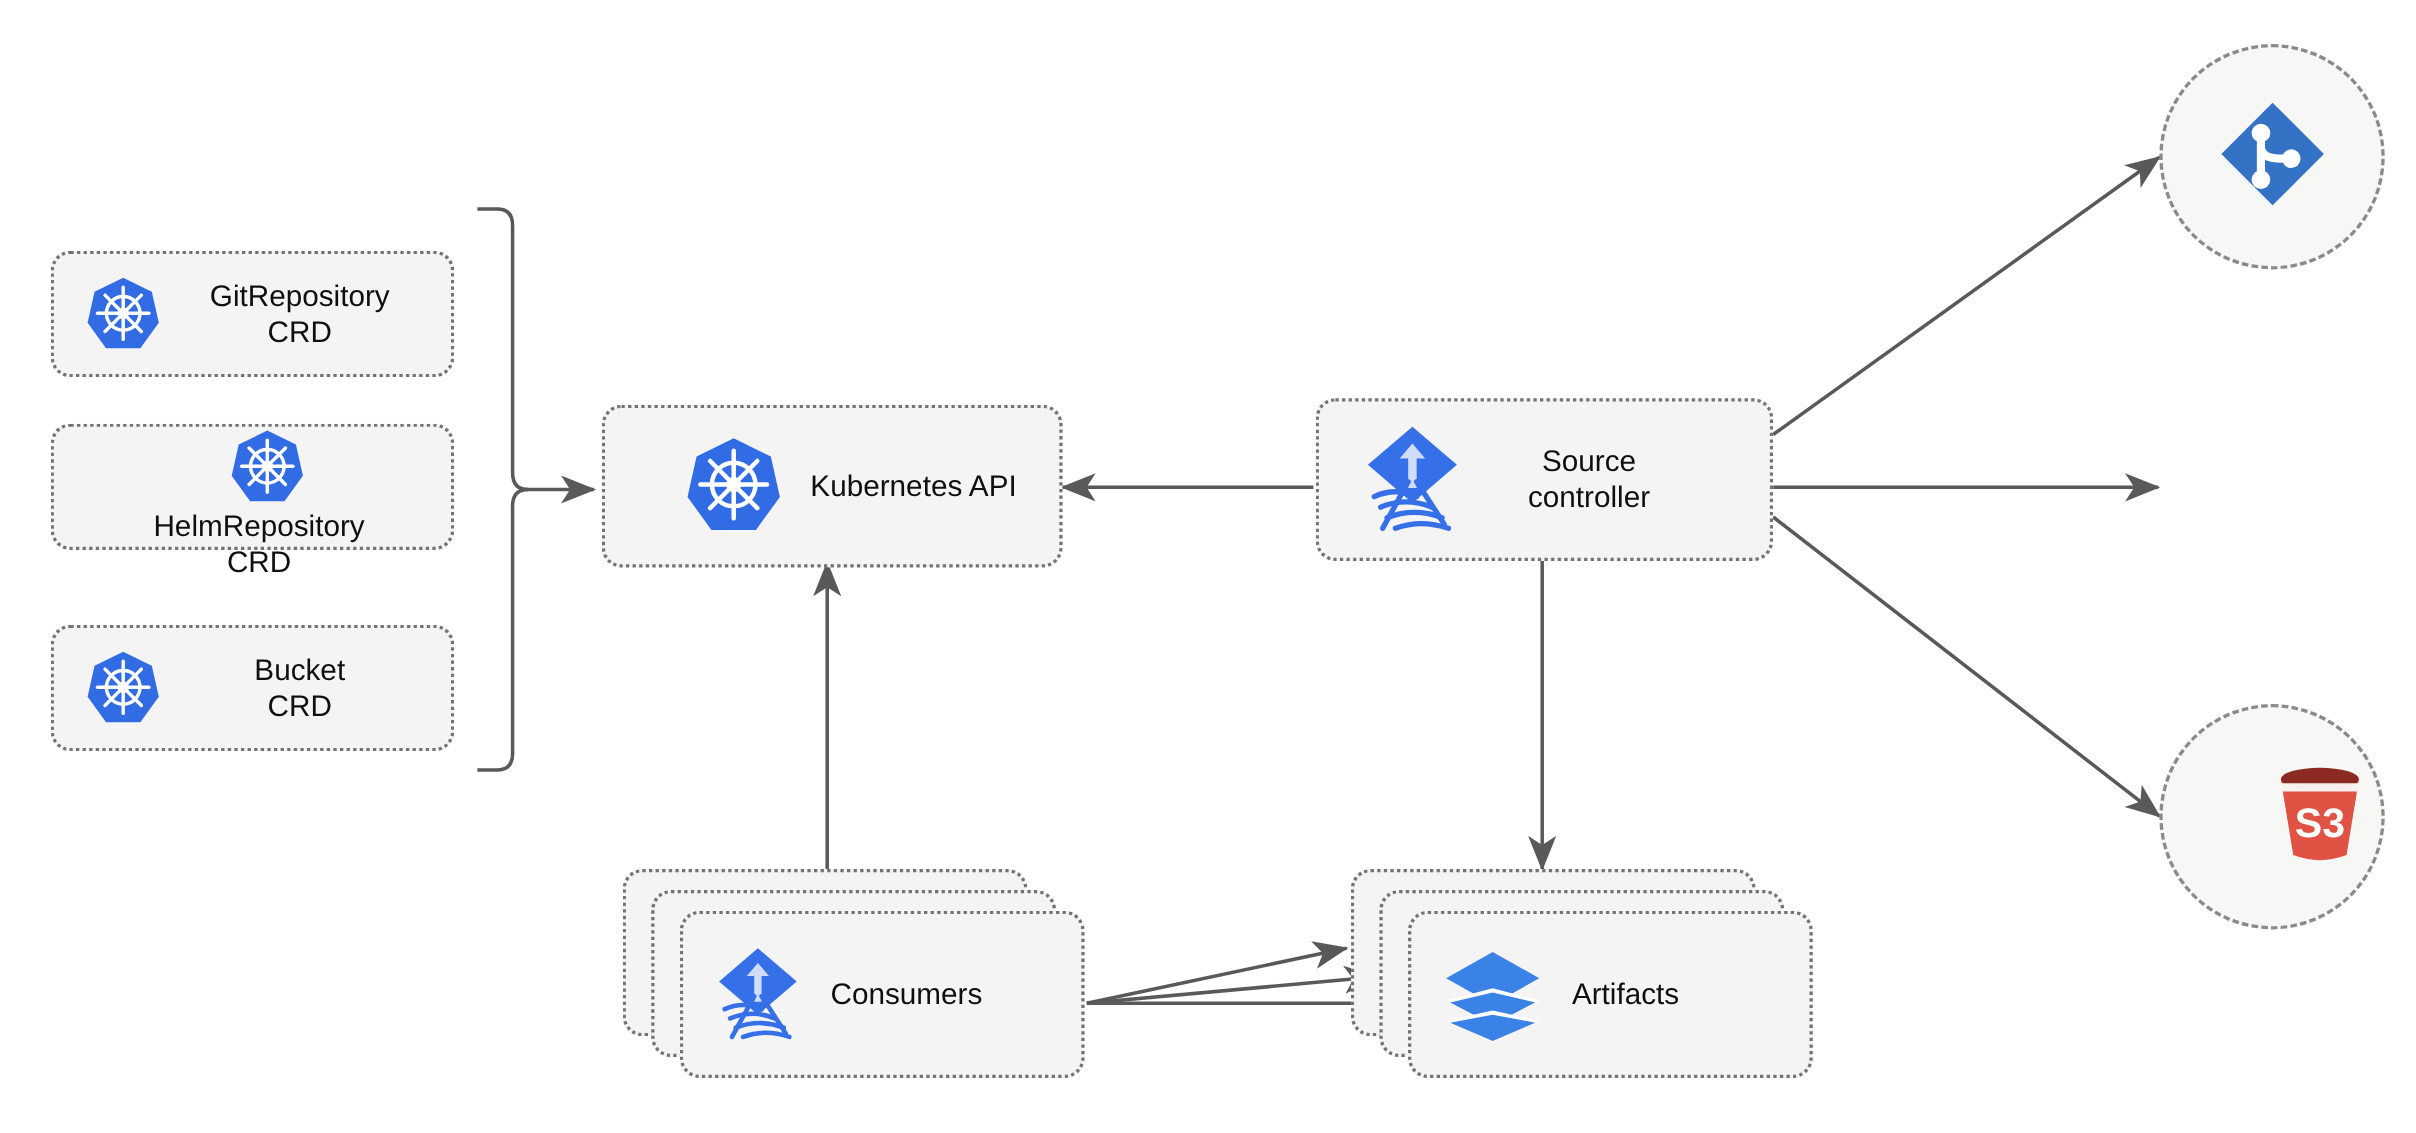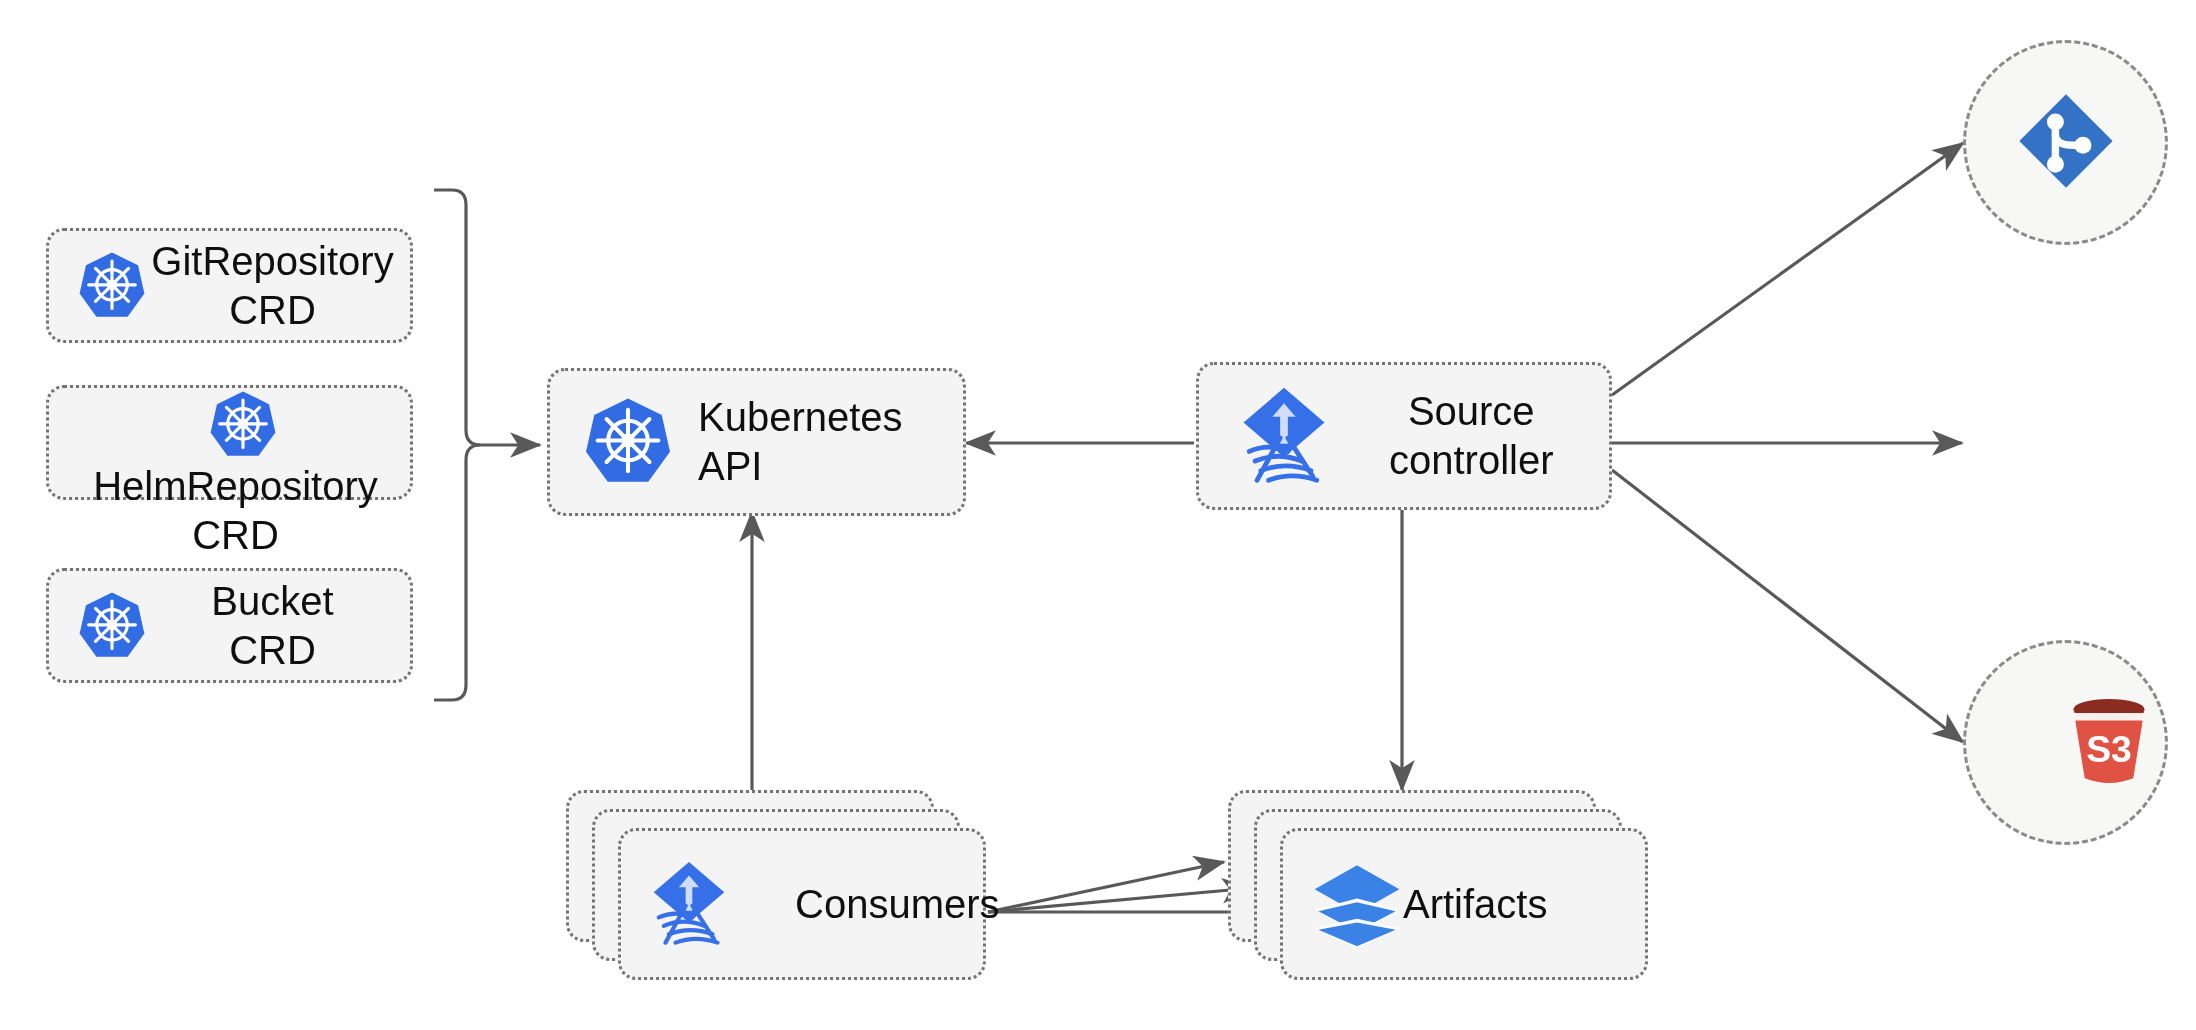--- a/index.html
+++ b/index.html
@@ -4,21 +4,21 @@
 <style>
   html,body{margin:0;padding:0;background:#ffffff;}
   body{font-family:"Liberation Sans",sans-serif;}
   #canvas{position:relative;width:2196px;height:1030px;background:#ffffff;overflow:hidden;}
 
   svg.edges{position:absolute;left:0;top:0;width:2196px;height:1030px;pointer-events:none;}
 
   .node{position:absolute;box-sizing:border-box;background:#f4f4f4;
         border:3px dotted #737373;border-radius:18px;display:flex;align-items:center;}
   .node.ghost{background:#f4f4f4;}
-  .node-label{font-size:40px;color:#0f0f0f;line-height:1.22;white-space:pre-line;}
+  .node-label{font-size:27px;color:#0f0f0f;line-height:1.22;white-space:pre-line;}
   .icon-slot{display:flex;align-items:center;justify-content:center;flex:none;}
 
   
   .crd{width:367px;height:115px;padding-left:26px;}
   .crd .icon-slot{width:74px;height:74px;}
   .crd .node-label{flex:1;text-align:center;padding-right:14px;}
 
   .circle-node{position:absolute;box-sizing:border-box;border:3px dashed #8a8a8a;
         border-radius:50%;background:#f7f7f6;display:flex;align-items:center;justify-content:center;}
 
@@ -195,21 +195,21 @@
         </g>
       </svg>
     </span>
     <span class="node-label" style="margin-left:56px;text-align:center;">Source
 controller</span>
   </div>
 
   <div class="stack-wrap" style="left:566px;top:790px;width:420px;height:190px;">
     <div class="node ghost" style="width:368px;height:152px;transform:translate(0px,0px);"></div>
     <div class="node ghost" style="width:368px;height:152px;transform:translate(26px,19px);"></div>
-    <div class="node" style="width:368px;height:152px;transform:translate(52px,38px);padding-left:26px;gap:40px;">
+    <div class="node" style="width:368px;height:152px;transform:translate(52px,38px);padding-left:26px;">
       <span class="icon-slot" style="width:84px;height:92px;">
         <svg viewBox="0 0 100 108" width="84" height="92">
           <polygon points="50,4 92,40 50,76 8,40" fill="#3670e8"></polygon>
           <path d="M50,20 L62,34 L54,34 L54,62 L46,62 L46,34 L38,34 Z" fill="#cfdcfb"></path>
           <g stroke="#3670e8" stroke-width="5" stroke-linecap="round" fill="none">
             <path d="M14,70 Q34,61 54,70"></path>
             <path d="M20,80 Q44,70 68,80"></path>
             <path d="M26,90 Q52,80 78,90"></path>
             <path d="M34,100 Q58,91 84,100"></path>
             <path d="M46,56 L22,100"></path>
@@ -227,21 +227,21 @@
     <div class="node" style="width:368px;height:152px;transform:translate(52px,38px);padding-left:28px;">
       <span class="icon-slot" style="width:92px;height:92px;">
         <svg viewBox="0 0 100 100" width="92" height="92">
           <polygon points="50,8 96,34 50,60 4,34" fill="#3b82e6"></polygon>
           <polygon points="50,44 96,56 50,82 4,56" fill="#ffffff"></polygon>
           <polygon points="50,48 92,58 50,80 8,58" fill="#3b82e6"></polygon>
           <polygon points="50,66 96,76 50,98 4,76" fill="#ffffff"></polygon>
           <polygon points="50,70 92,78 50,96 8,78" fill="#3b82e6"></polygon>
         </svg>
       </span>
-      <span class="node-label" style="">Artifacts</span>
+      <span class="node-label" style="margin-left:26px;">Artifacts</span>
     </div>
   </div>
 
   <div class="circle-node" style="left:1963px;top:40px;width:205px;height:205px;">
     <span>
       <svg viewBox="0 0 100 100" width="106" height="106">
         <polygon points="50,6 94,50 50,94 6,50" fill="#3372c4"></polygon>
         <g stroke="#ffffff" stroke-width="7" fill="none" stroke-linecap="round">
           <line x1="40" y1="34" x2="40" y2="70"></line>
           <path d="M40,44 Q40,54 58,54 L64,54"></path>

